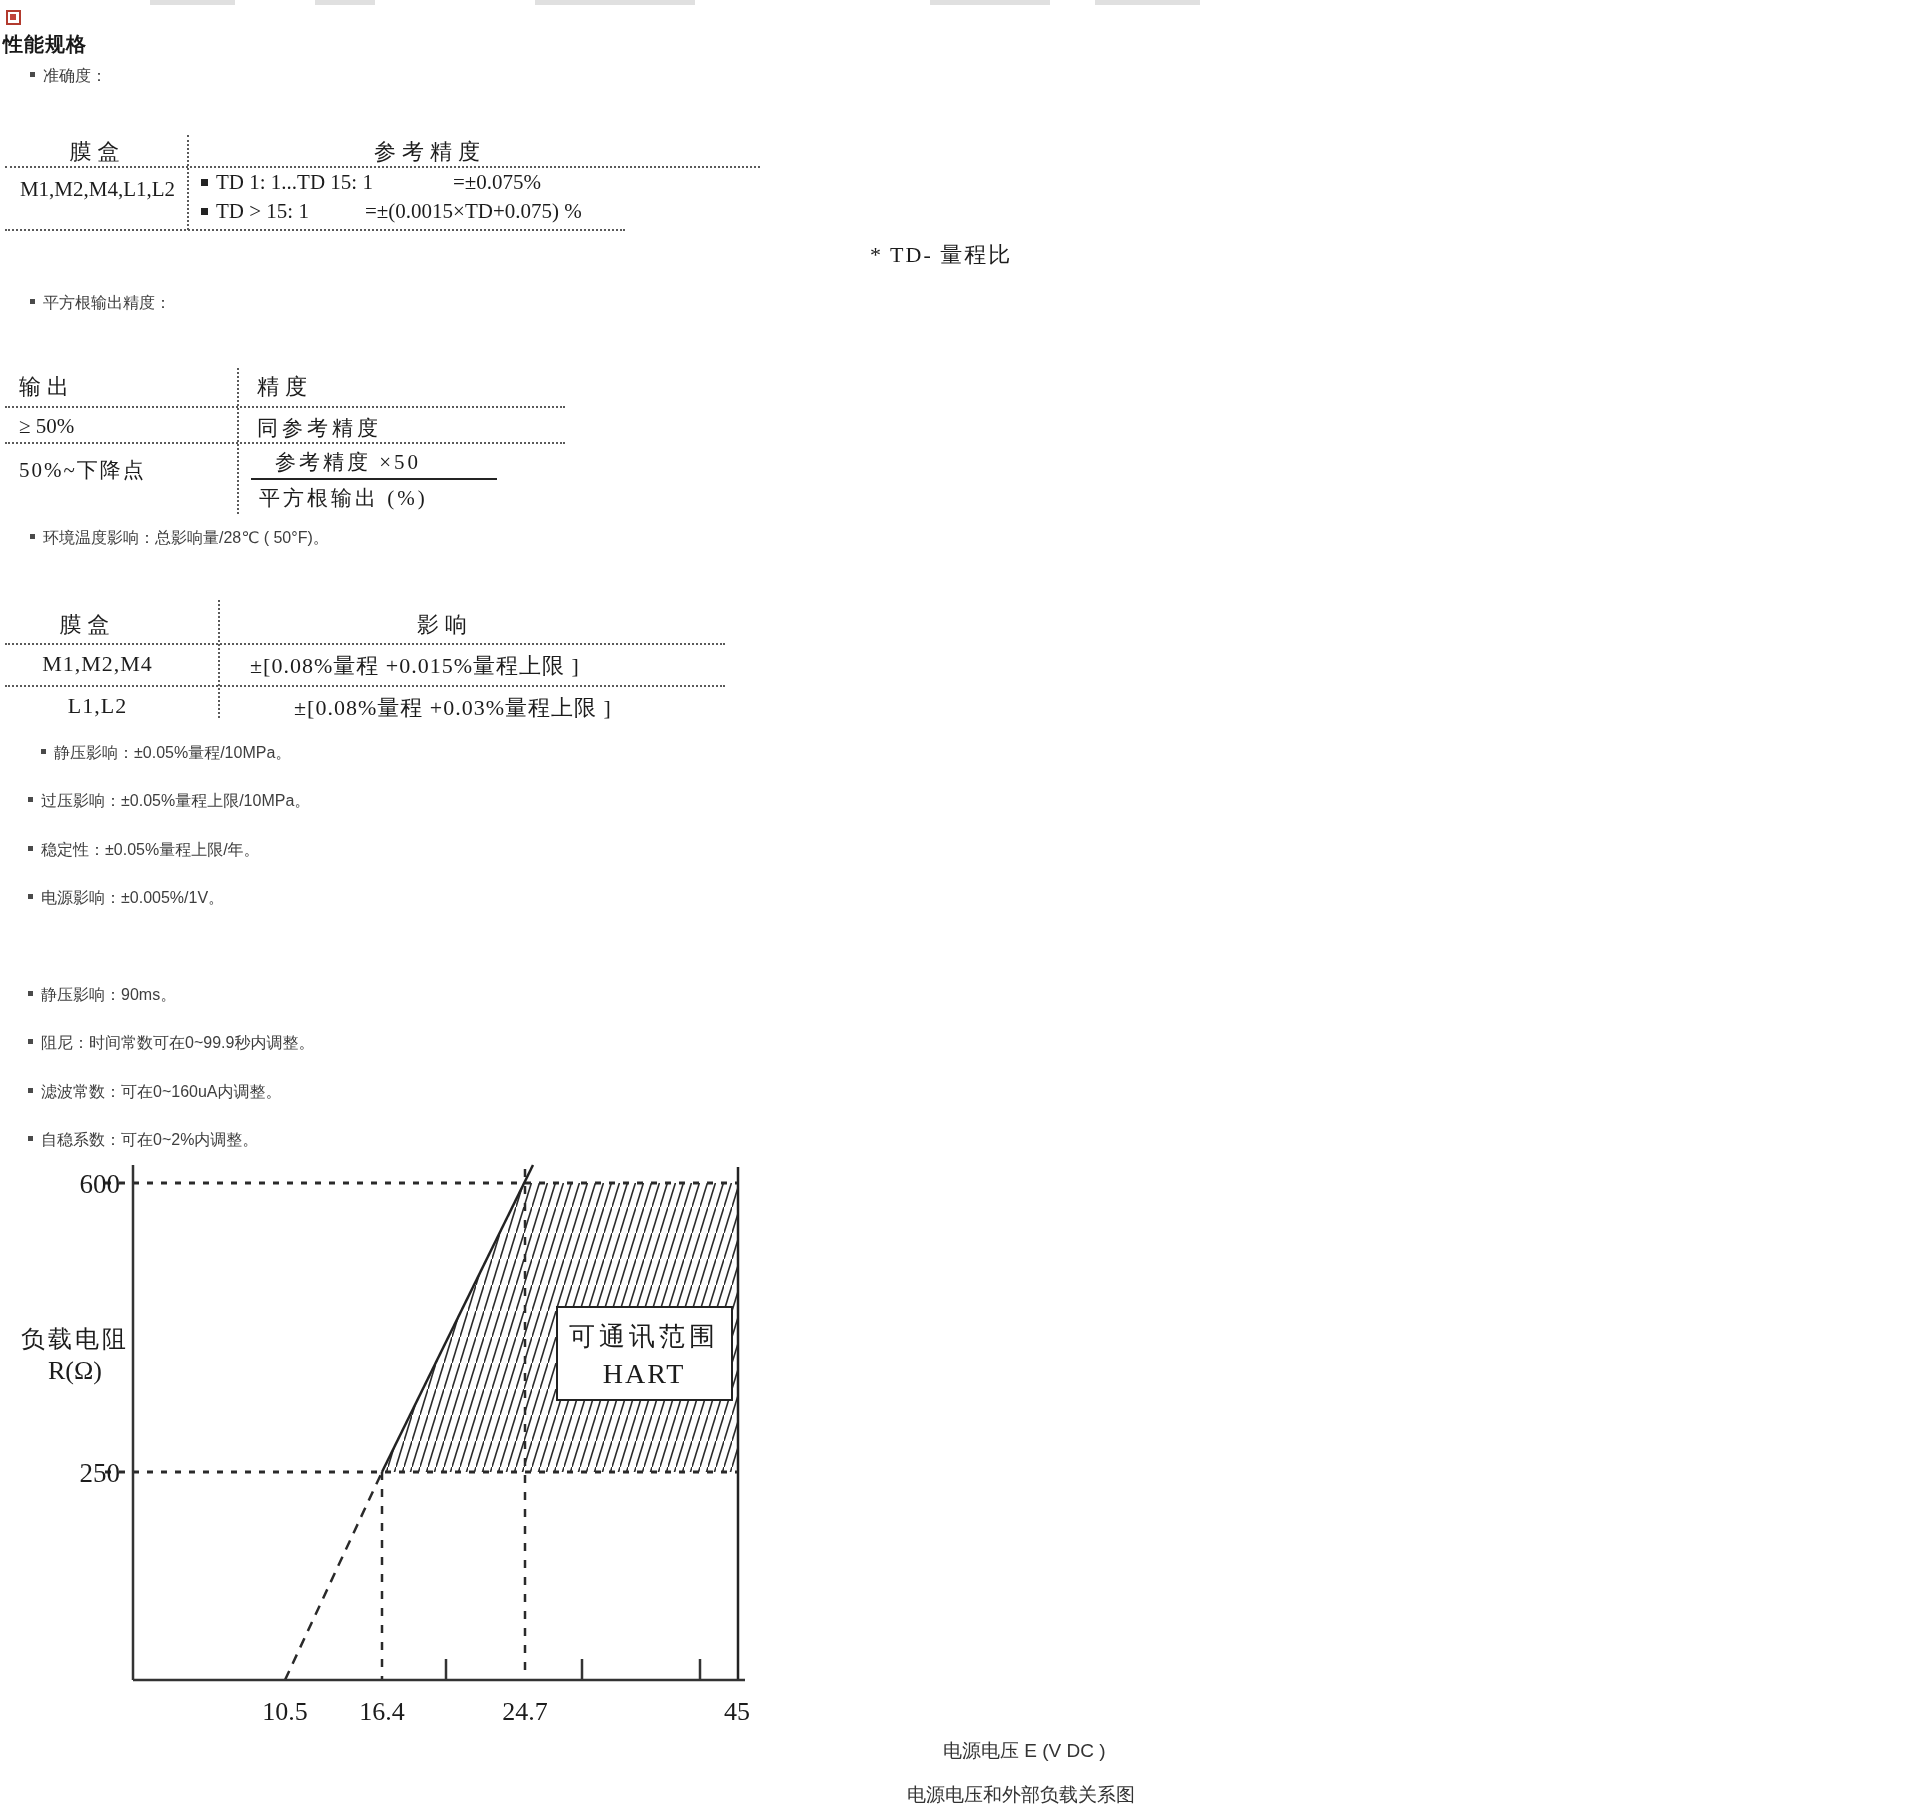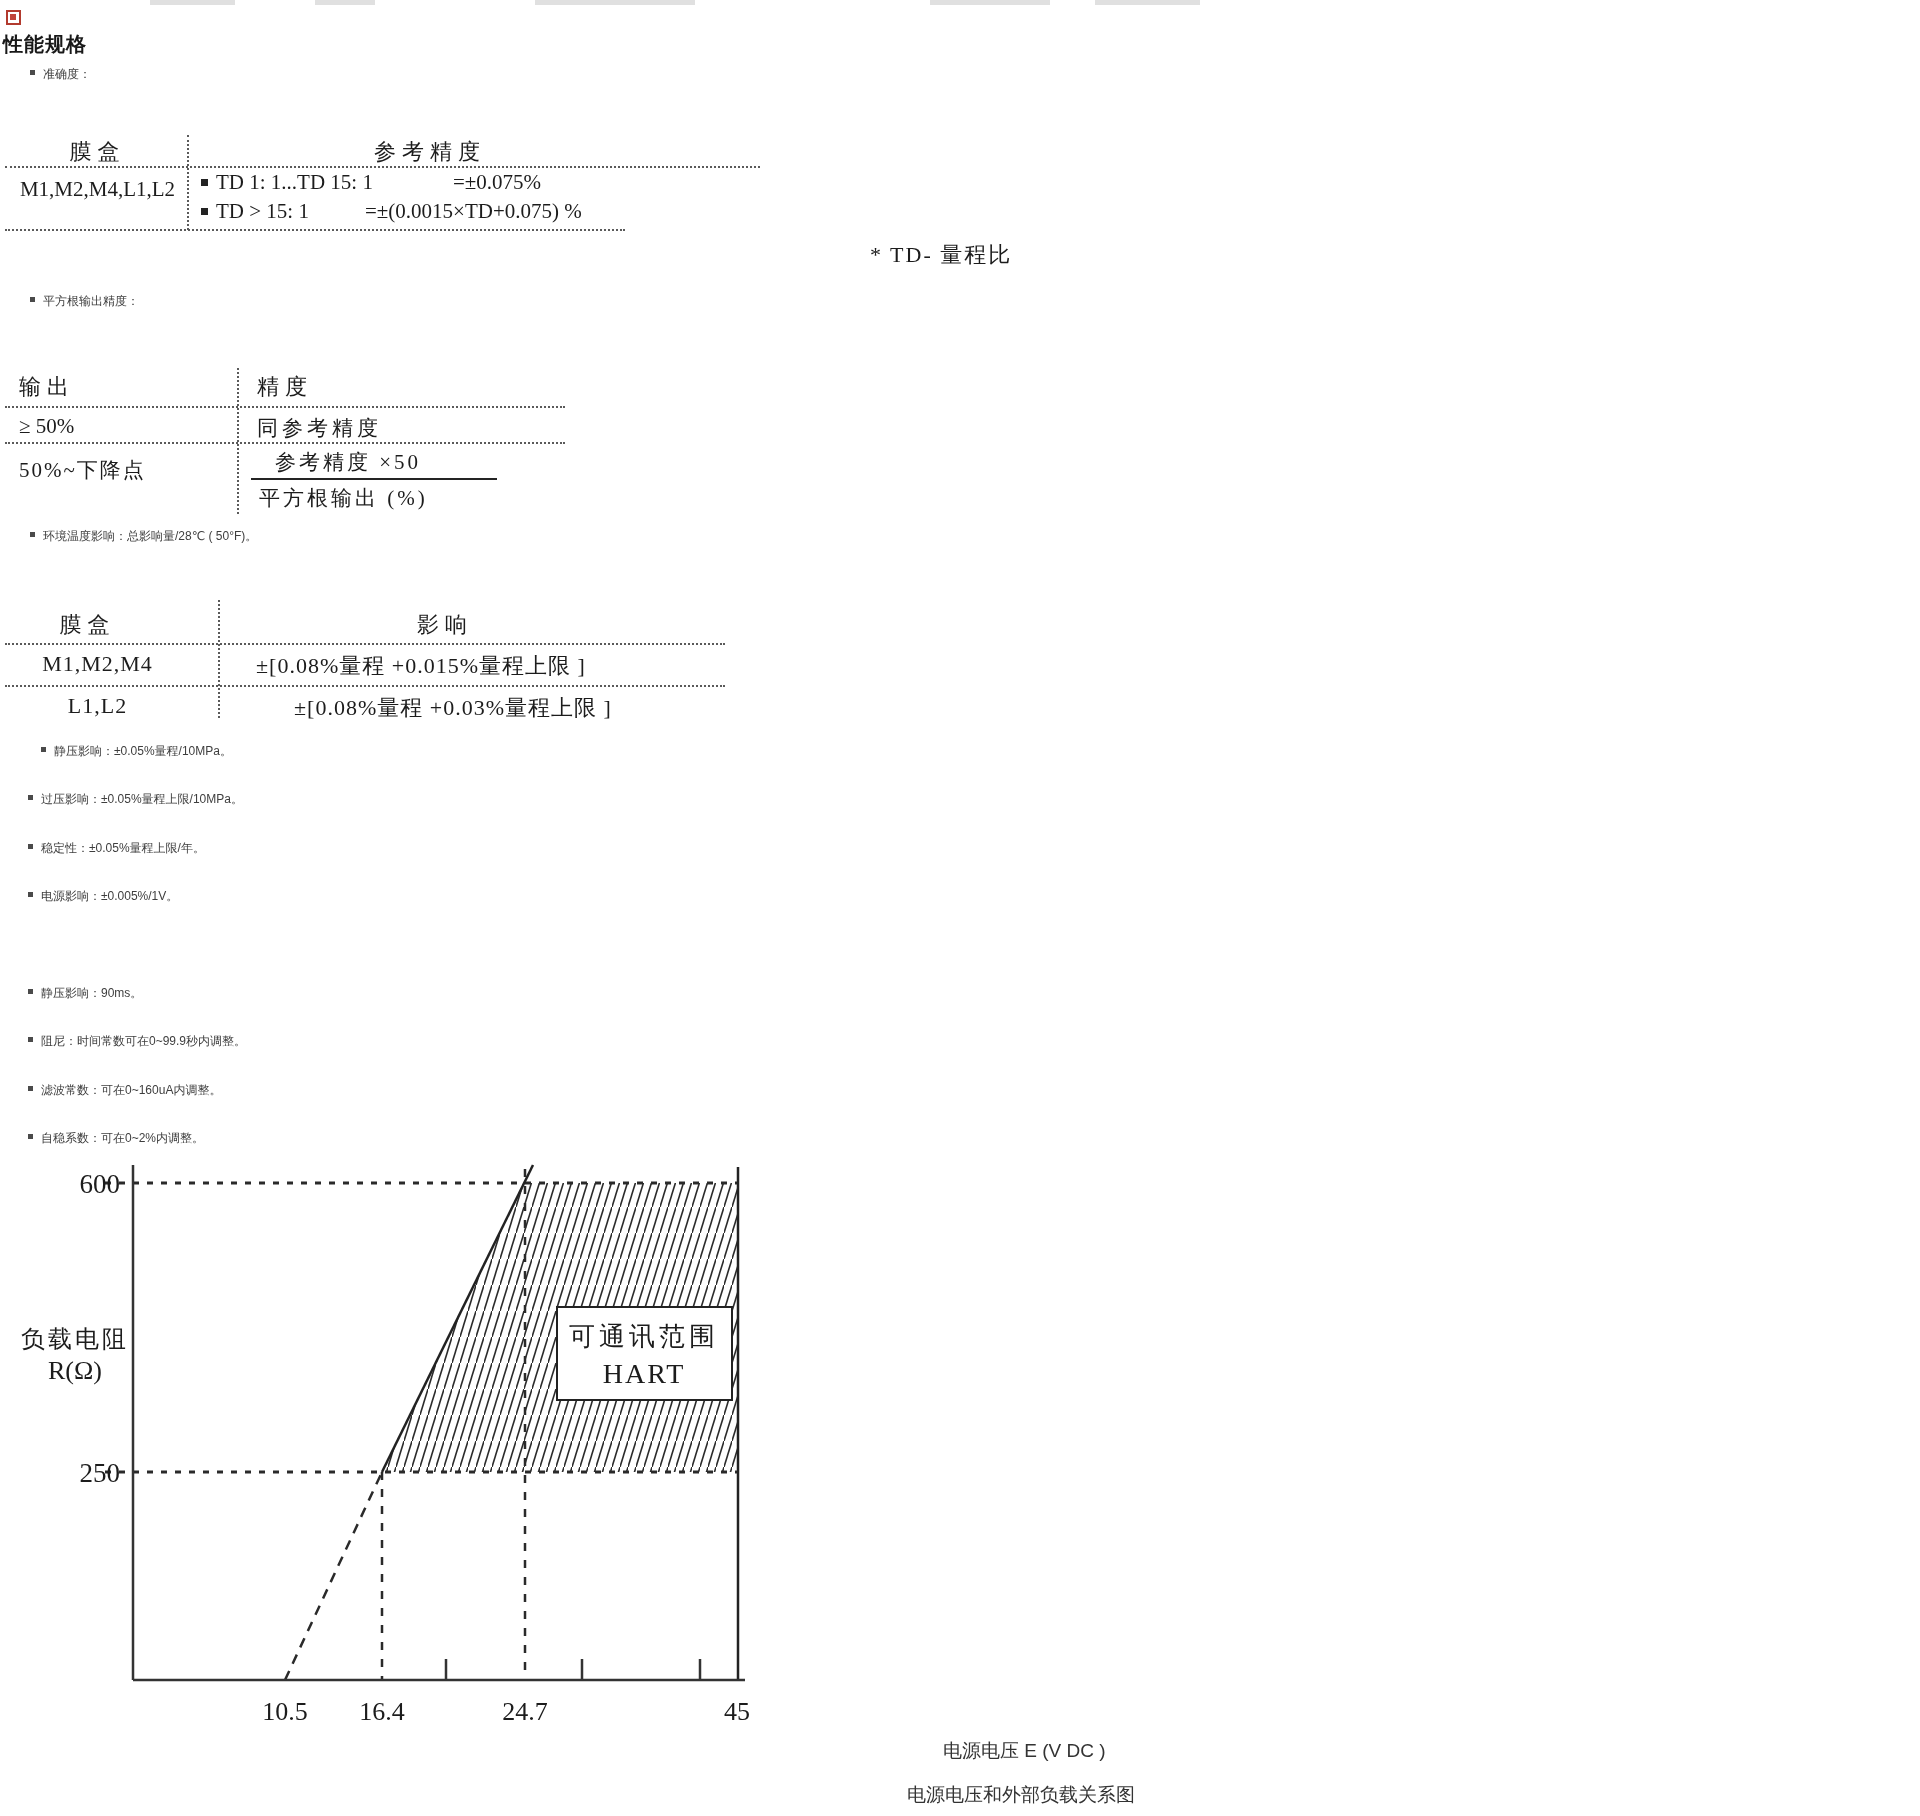--- a/index.html
+++ b/index.html
@@ -4,21 +4,21 @@
 <style>
   * { margin:0; padding:0; box-sizing:border-box; }
   html,body { width:1920px; height:1816px; background:#ffffff; overflow:hidden;
               font-family:"Liberation Sans","DejaVu Sans",sans-serif; }
   .abs { position:absolute; }
   .serif { font-family:"Liberation Serif","DejaVu Serif",serif; color:#1c1c1c; }
   .dot-h { height:0; border-top:2px dotted #5a5a5a; }
   .dot-v { width:0; border-left:2px dotted #5a5a5a; }
   .ctr { text-align:center; }
   .heading { font-size:20px; font-weight:bold; color:#181818; letter-spacing:1px; }
-  .bullet-line { font-size:12px; color:#3e3e3e; }
+  .bullet-line { font-size:16px; color:#3e3e3e; }
   .bullet-line::before { content:""; display:inline-block; width:5px; height:5px;
       background:#4a4a4a; margin:0 8px 4px 0; vertical-align:middle; }
   .tbl-head { font-size:22px; letter-spacing:6px; }
   .tbl-txt  { font-size:21px; }
   .tbl-big  { font-size:22px; letter-spacing:1px; }
   .sq::before { content:""; display:inline-block; width:7px; height:7px;
       background:#222; margin:0 8px 3px 0; vertical-align:middle; }
   .frac-bar { height:2px; background:#242424; }
   .artifact { height:5px; background:#d0d0d0; opacity:.65; top:0; }
   .img-icon { width:15px; height:15px; border:2px solid #b23a2e; position:absolute; }
@@ -74,21 +74,21 @@
   </div>
 
   <div class="abs bullet-line" style="left:30px;top:528px;">环境温度影响：总影响量/28℃ ( 50°F)。</div>
 
   <div class="abs" style="left:5px;top:598px;width:720px;height:124px;">
     <div class="abs dot-v" style="left:213px;top:2px;height:118px;"></div>
     <div class="abs serif tbl-head ctr" style="left:0;top:12px;width:165px;">膜盒</div>
     <div class="abs serif tbl-head ctr" style="left:340px;top:12px;width:200px;">影响</div>
     <div class="abs dot-h" style="left:0;top:45px;width:720px;"></div>
     <div class="abs serif tbl-big ctr" style="left:0;top:53px;width:185px;">M1,M2,M4</div>
-    <div class="abs serif tbl-big" style="left:245px;top:53px;margin-left:6px;">±[0.08%量程 +0.015%量程上限 ]</div>
+    <div class="abs serif tbl-big" style="left:245px;top:53px;">±[0.08%量程 +0.015%量程上限 ]</div>
     <div class="abs dot-h" style="left:0;top:87px;width:720px;"></div>
     <div class="abs serif tbl-big ctr" style="left:0;top:95px;width:185px;">L1,L2</div>
     <div class="abs serif tbl-big" style="left:245px;top:95px;margin-left:44px;">±[0.08%量程 +0.03%量程上限 ]</div>
   </div>
 
   <div class="abs bullet-line" style="left:41px;top:743px;">静压影响：±0.05%量程/10MPa。</div>
   <div class="abs bullet-line" style="left:28px;top:791px;">过压影响：±0.05%量程上限/10MPa。</div>
   <div class="abs bullet-line" style="left:28px;top:840px;">稳定性：±0.05%量程上限/年。</div>
   <div class="abs bullet-line" style="left:28px;top:888px;">电源影响：±0.005%/1V。</div>
   <div class="abs bullet-line" style="left:28px;top:985px;">静压影响：90ms。</div>

